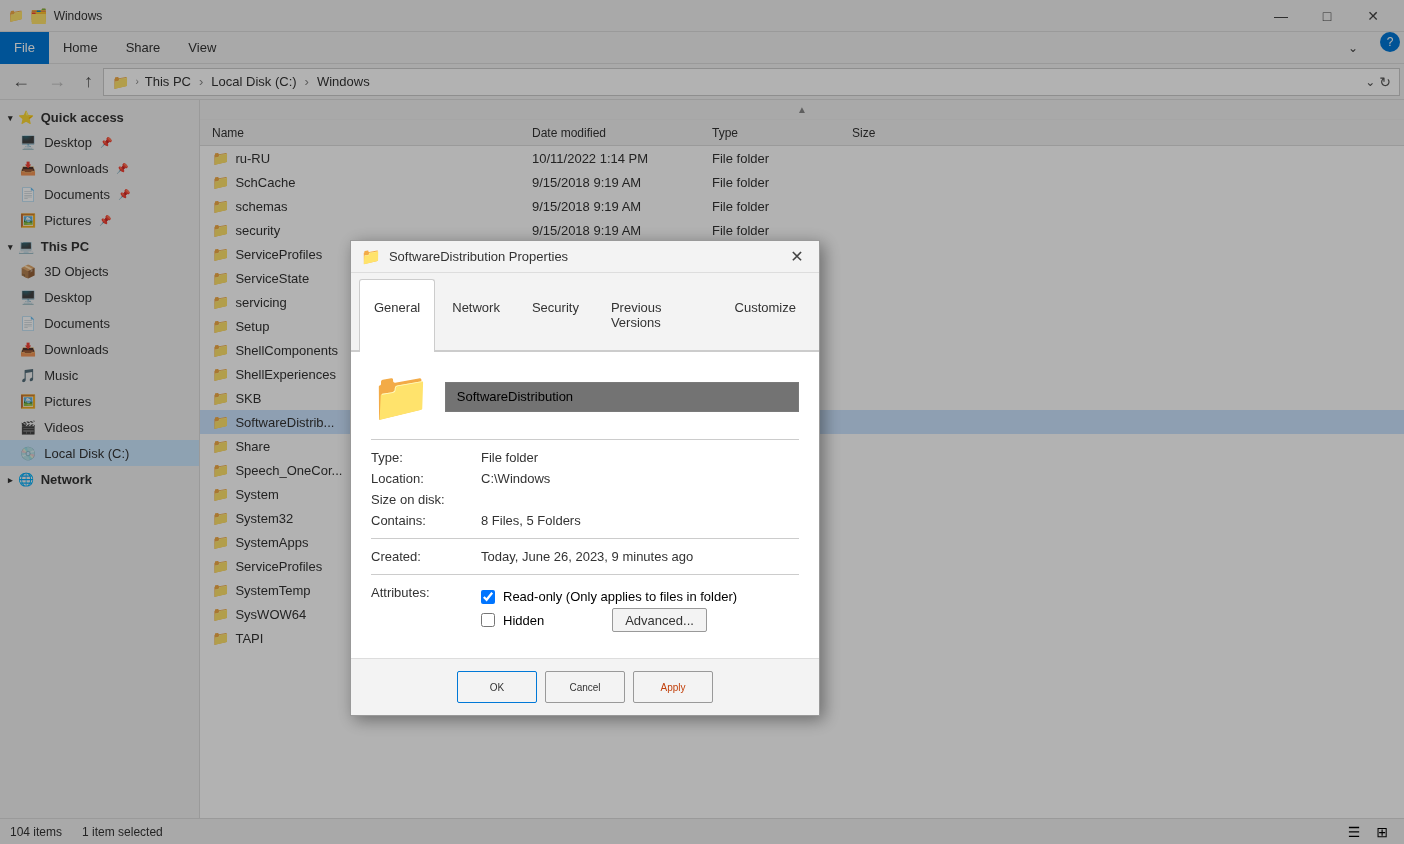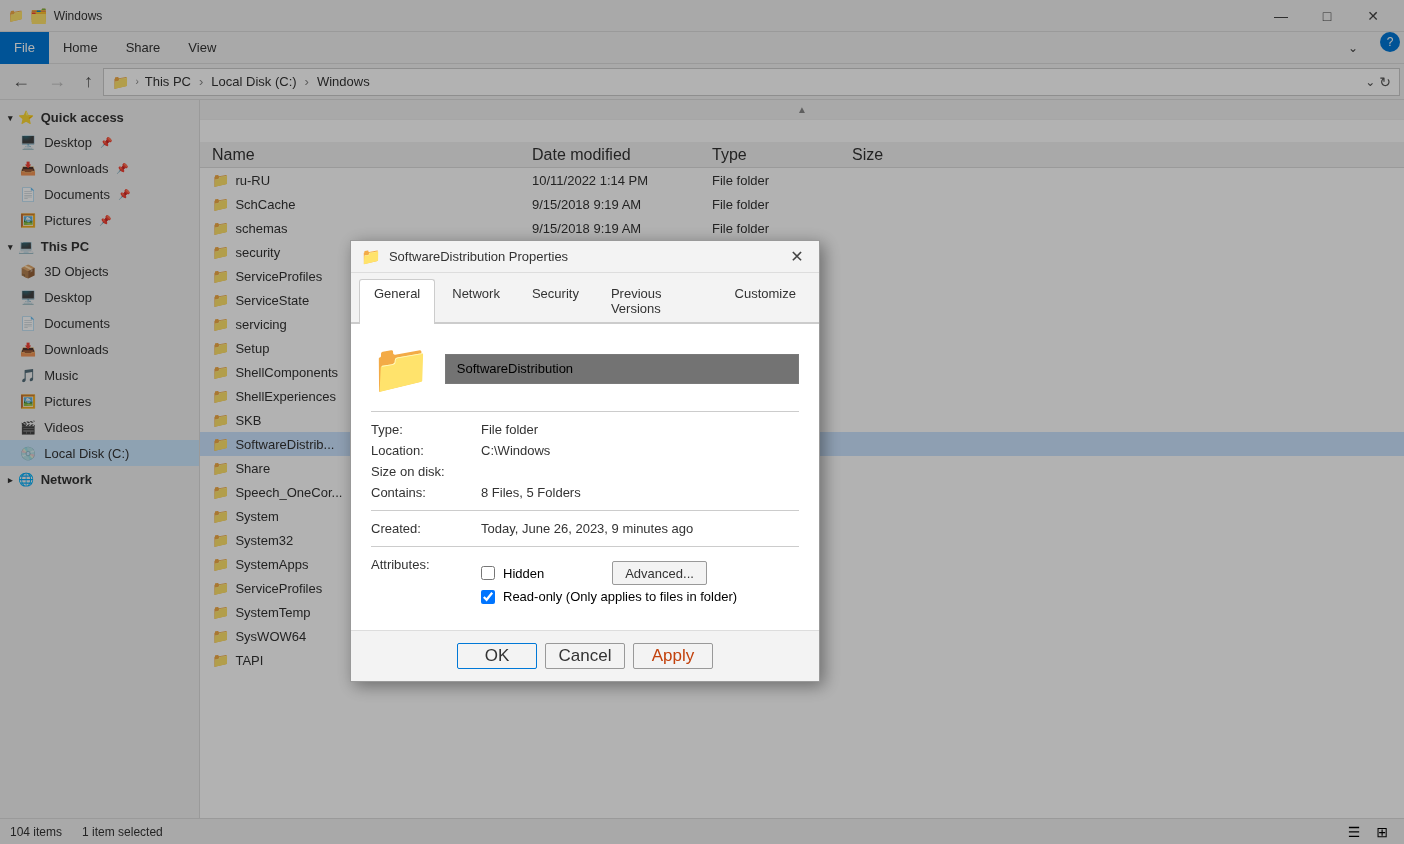--- a/index.html
+++ b/index.html
@@ -78,21 +78,21 @@
     .sidebar-item.active { background: #cce8ff; }
     .pin-icon { font-size: 10px; color: #888; }
 
     
     .file-list { flex: 1; overflow-y: auto; }
     .file-list-header {
       display: grid;
       grid-template-columns: 320px 180px 140px 100px;
       border-bottom: 1px solid #ddd; background: #f3f3f3;
       padding: 0 8px; height: 26px; align-items: center;
-      font-size: 16px; color: #333; position: sticky; top: 0; z-index: 1; margin-top: 22px;
+      font-size: 12px; color: #333; position: sticky; top: 0; z-index: 1;
     }
     .col-header { padding: 0 4px; cursor: pointer; }
     .file-row {
       display: grid;
       grid-template-columns: 320px 180px 140px 100px;
       padding: 0 8px; height: 24px; align-items: center;
       font-size: 13px; color: #333;
     }
     .file-row.selected { background: #cce4ff; }
     .file-cell { padding: 0 4px; display: flex; align-items: center; gap: 6px; overflow: hidden; white-space: nowrap; }
@@ -130,21 +130,21 @@
       cursor: pointer; font-size: 16px; color: #444; display: flex; align-items: center; justify-content: center;
       border-radius: 2px;
     }
 
     
     .tab-bar {
       display: flex; background: #f3f3f3; border-bottom: 2px solid #ccc;
       padding: 0 8px; padding-top: 6px; gap: 2px;
     }
     .tab {
-      padding: 6px 14px; font-size: 13px; cursor: pointer; color: #333;
+      padding: 20px 14px; font-size: 13px; cursor: pointer; color: #333;
       border: 1px solid transparent; border-bottom: none; border-radius: 3px 3px 0 0;
       background: transparent;
     }
     .tab.active {
       background: #fff; border-color: #ccc; border-bottom-color: #fff;
       margin-bottom: -2px; z-index: 1; position: relative;
     }
 
     
     .modal-content { background: #fff; padding: 16px 20px; }
@@ -158,21 +158,21 @@
     .prop-row { display: grid; grid-template-columns: 110px 1fr; margin: 6px 0; font-size: 13px; }
     .prop-label { color: #333; font-weight: 400; }
     .prop-value { color: #333; }
     .attr-row { display: flex; align-items: center; gap: 8px; margin: 4px 0; font-size: 13px; }
     .attr-checkbox { width: 14px; height: 14px; cursor: pointer; }
     .modal-buttons {
       display: flex; gap: 8px; justify-content: center; padding: 12px 20px;
       background: #f3f3f3; border-top: 1px solid #ddd;
     }
     .modal-btn {
-      width: 80px; height: 26px; font-size: 17px; cursor: pointer;
+      width: 80px; height: 32px; font-size: 10px; cursor: pointer;
       border: 1px solid #999; background: #f3f3f3; color: #333;
       display: flex; align-items: center; justify-content: center;
       border-radius: 2px;
     }
     .modal-btn.primary { border-color: #0078d7; background: #f3f3f3; }
     .modal-btn.disabled { color: #c2410c; cursor: default; }
     .advanced-btn {
       height: 24px; padding: 0 12px; font-size: 13px; cursor: pointer;
       border: 1px solid #999; background: #f3f3f3; color: #333; border-radius: 2px;
     }
@@ -569,28 +569,28 @@
         <span class="prop-label">Created:</span>
         <span class="prop-value">Today, June 26, 2023, 9 minutes ago</span>
       </div>
 
       <hr class="prop-divider">
 
       <div class="prop-row">
         <span class="prop-label">Attributes:</span>
         <div>
           <div class="attr-row">
+            <input type="checkbox" class="attr-checkbox" checked="" style="">
+            <span>Read-only (Only applies to files in folder)</span>
+          </div>
+          <div class="attr-row">
             <input type="checkbox" class="attr-checkbox" style="">
             <span>Hidden</span>
             <button class="advanced-btn" style="margin-left: 60px;">Advanced...</button>
           </div>
-          <div class="attr-row">
-            <input type="checkbox" class="attr-checkbox" checked="" style="">
-            <span>Read-only (Only applies to files in folder)</span>
-          </div>
         </div>
       </div>
     </div>
 
     <div class="modal-buttons">
       <button class="modal-btn primary">OK</button>
       <button class="modal-btn">Cancel</button>
       <button class="modal-btn disabled">Apply</button>
     </div>
   </div>

